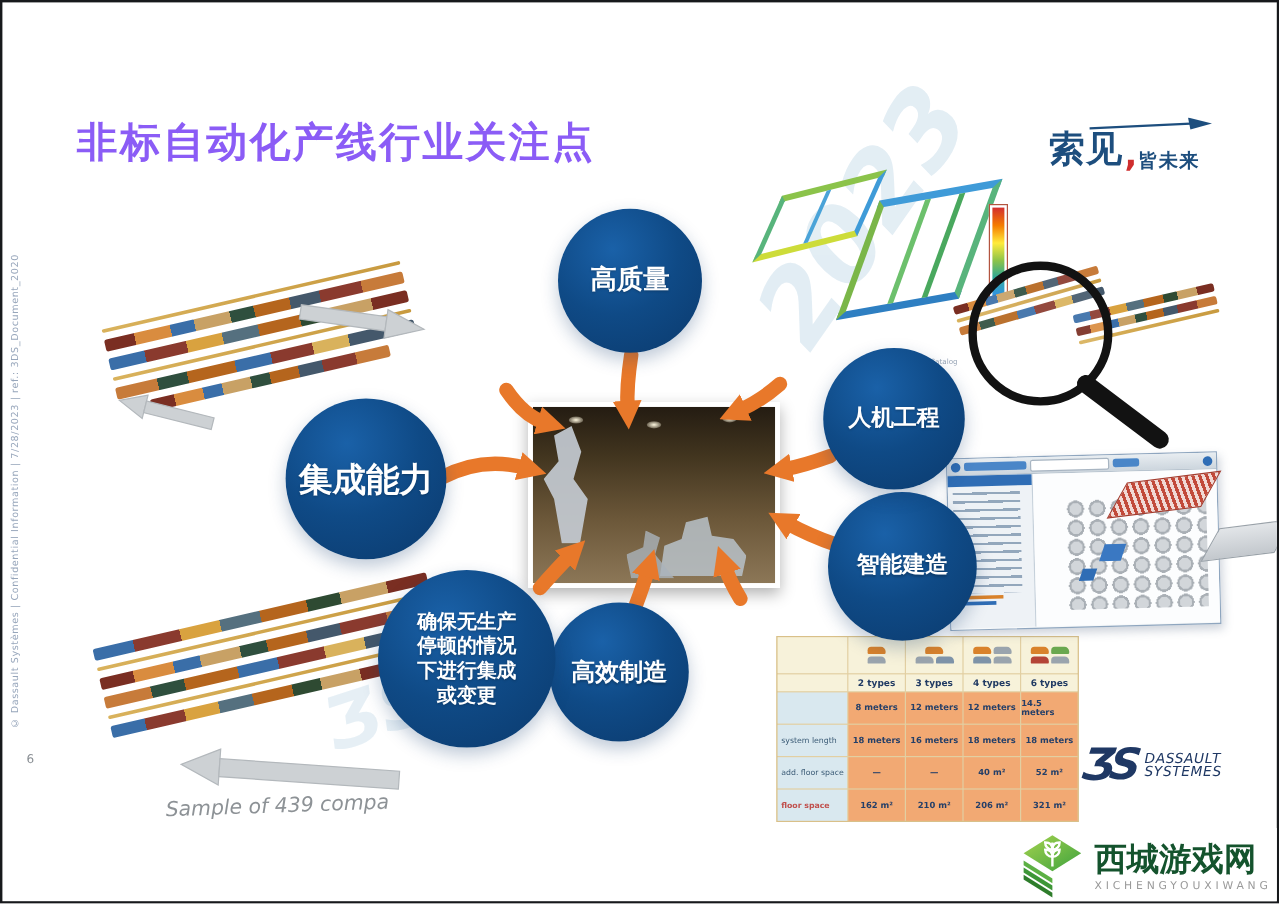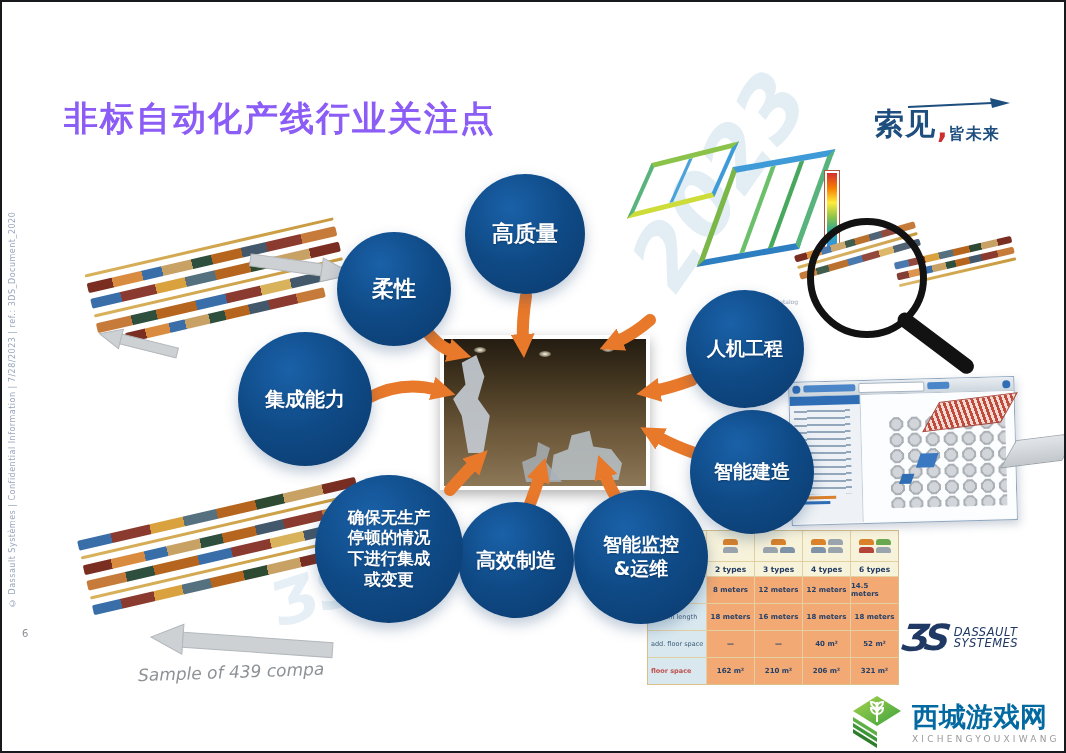--- a/index.html
+++ b/index.html
@@ -99,21 +99,21 @@
   .carrow{display:flex;gap:2px;}
   .car{display:inline-block;width:15px;height:6px;border-radius:3px 4px 1px 1px;margin:1px 0;}
   .c-or{background:#d9822b}.c-gy{background:#9aa4ad}.c-gn{background:#6aa84f}.c-rd{background:#b44437}.c-bl{background:#7e93a8}
   
   .vlogo{position:absolute;left:900px;top:618px;display:flex;align-items:center;z-index:7;color:#1f3864;}
   .vlogo .mark{font-size:36px;font-weight:700;font-style:italic;letter-spacing:-5px;transform:skewX(-8deg);line-height:1;}
   .vlogo .txt{margin-left:8px;font-size:11.5px;font-weight:400;font-style:italic;letter-spacing:.5px;line-height:11px;}
   
   .badge{position:absolute;left:848px;top:688px;width:218px;height:65px;background:#fff;display:flex;align-items:center;z-index:10;}
   .badge .txt{margin-left:8px;}
-  .badge .cn{font-size:27px;font-weight:700;color:#0369a1;line-height:30px;}
+  .badge .cn{font-size:27px;font-weight:700;color:#14532d;line-height:30px;}
   .badge .en{font-size:9px;color:#9a9a9a;letter-spacing:3.2px;margin-top:2px;}
   svg{display:block;}
   .abs{position:absolute;}
 </style>
 </head>
 <body>
 
 <div id="stage">
 
   <div class="faint f1">2023</div>
@@ -299,32 +299,29 @@
       <path d="M648,318 Q632,332 614,340" marker-end="url(#ah)"></path>
       <path d="M690,378 Q668,386 652,389" marker-end="url(#ah)"></path>
       <path d="M695,452 Q672,444 654,434" marker-end="url(#ah)"></path>
       <path d="M615,497 Q606,482 602,470" marker-end="url(#ah)"></path>
       <path d="M528,502 Q534,486 538,473" marker-end="url(#ah)"></path>
       <path d="M448,488 Q462,472 473,461" marker-end="url(#ah)"></path>
       <path d="M366,396 Q400,378 436,388" marker-end="url(#ah)"></path>
     </g>
   </svg>
 
-  <div class="circle" style="left:335px;top:230px;width:114px;height:114px;font-size:22px;"><span>柔性</span></div>
   <div class="circle" style="left:463px;top:172px;width:120px;height:120px;font-size:22px;"><span>高质量</span></div>
   <div class="circle" style="left:688px;top:408px;width:124px;height:124px;font-size:19px;"><span>智能建造</span></div>
   <div class="circle" style="left:684px;top:288px;width:118px;height:118px;font-size:19px;"><span>人机工程</span></div>
-  <div class="circle" style="left:572px;top:488px;width:134px;height:134px;font-size:19px;"><span>智能监控
-&amp;运维</span></div>
   <div class="circle" style="left:456px;top:500px;width:116px;height:116px;font-size:20px;"><span>高效制造</span></div>
   <div class="circle" style="left:313px;top:473px;width:148px;height:148px;font-size:16.5px;"><span>确保无生产
 停顿的情况
 下进行集成
 或变更</span></div>
-  <div class="circle" style="left:236px;top:330px;width:134px;height:134px;font-size:20px;"><span>集成能力</span></div>
+  <div class="circle" style="left:236px;top:330px;width:134px;height:134px;font-size:28px;"><span>集成能力</span></div>
 
   <div class="vlogo">
     <span class="mark">ƷS</span>
     <span class="txt">
       <span>DASSAULT</span><br>
       <span>SYSTEMES</span>
     </span>
   </div>
 
   <div class="badge">

